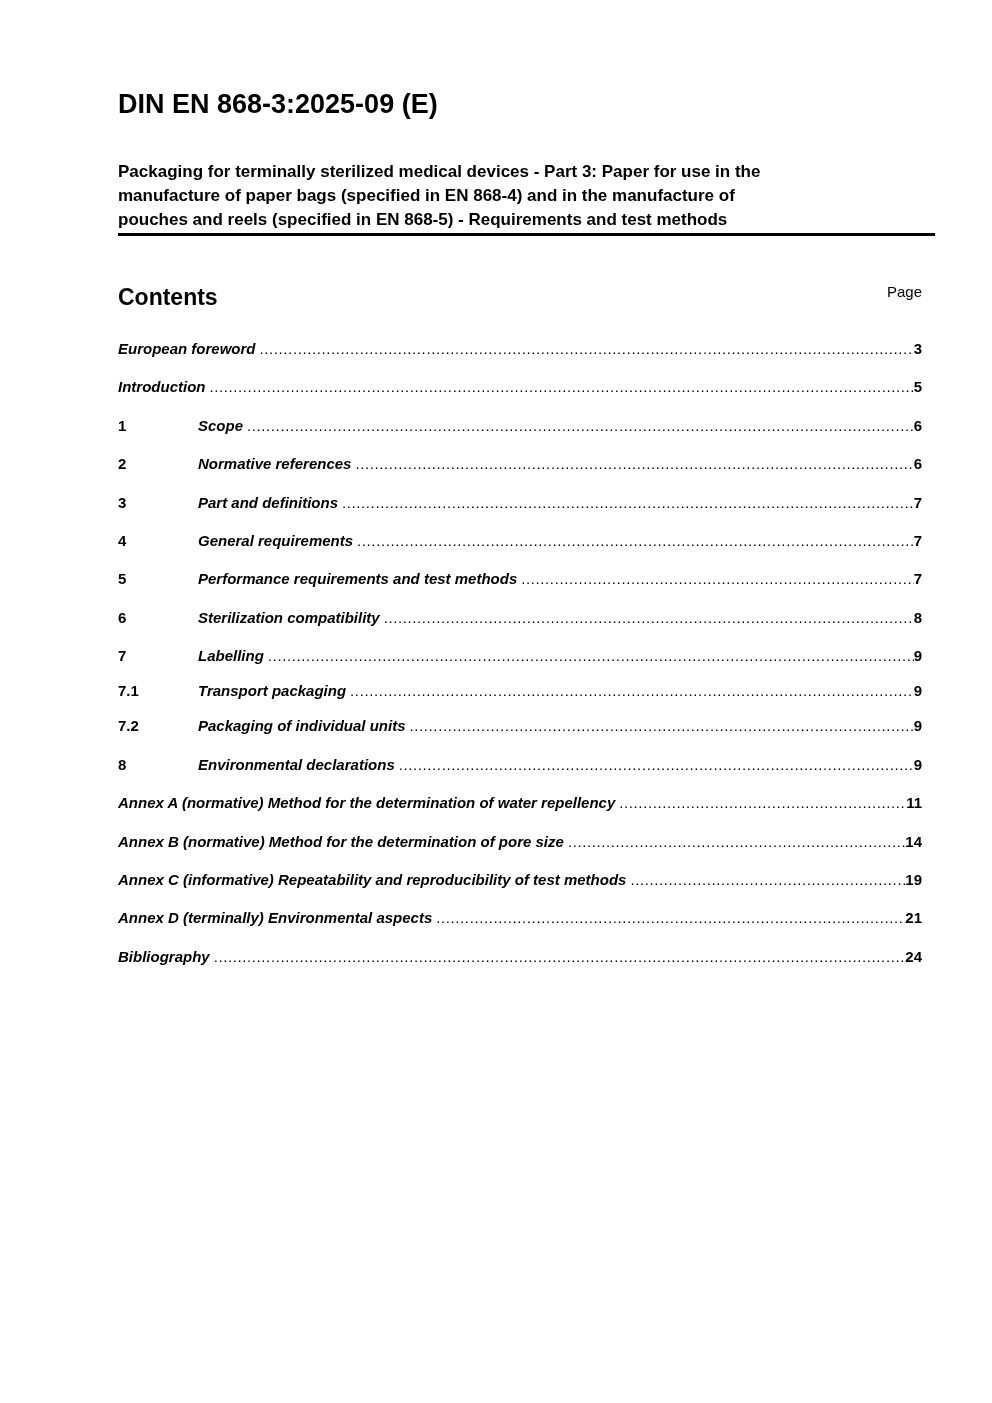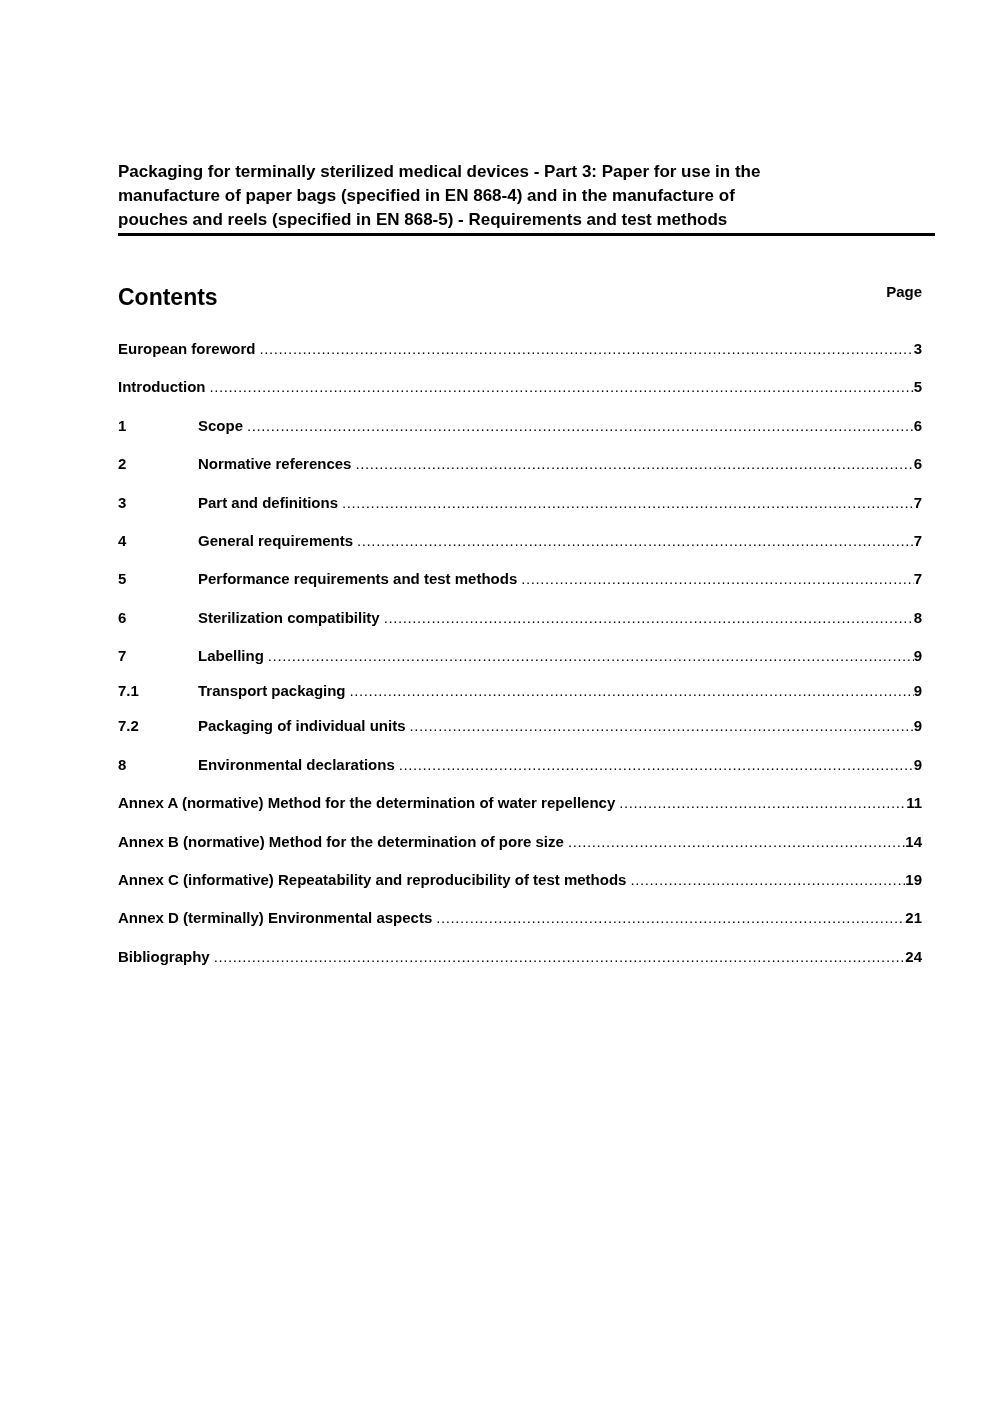--- a/index.html
+++ b/index.html
@@ -47,60 +47,61 @@
     font-weight: bold;
     margin-top: 12px;
   }
   .page-label {
     position: absolute;
     left: 118px;
     top: 283px;
     width: 804px;
     text-align: right;
     font-size: 15px;
-    font-weight: bold;
+    font-weight: normal;
   }
   .toc {
     position: absolute;
     left: 118px;
     top: 339px;
     width: 804px;
   }
   .toc-row {
     display: flex;
     align-items: baseline;
     height: 19.2px;
     line-height: 19.2px;
     margin-top: 19.2px;
     font-size: 15px;
     font-weight: bold;
     overflow: hidden;
   }
   .toc-row:first-child { margin-top: 0; }
   .toc-row.sub { margin-top: 16px; }
   .toc-num { flex: 0 0 80px; white-space: nowrap; }
-  .toc-title { flex: 0 0 auto; white-space: nowrap; }
+  .toc-title { flex: 0 0 auto; white-space: nowrap; font-style: italic; }
   .toc-dots {
     flex: 1 1 auto;
     overflow: hidden;
     white-space: nowrap;
     font-weight: normal;
     letter-spacing: 0.6px;
     padding-left: 4px;
   }
   .toc-dots::after {
     content: "..................................................................................................................................................................................................................................................................";
   }
   .toc-page { flex: 0 0 auto; white-space: nowrap; }
 </style>
 </head>
 <body>
 
 <div class="page">
 
+  <h1 class="doc-number">DIN EN 868-3:2025-09 (E)</h1>
 
   <div class="doc-title">
     <div>Packaging for terminally sterilized medical devices - Part 3: Paper for use in the</div>
     <div>manufacture of paper bags (specified in EN 868-4) and in the manufacture of</div>
     <div>pouches and reels (specified in EN 868-5) - Requirements and test methods</div>
   </div>
 
   <div class="title-rule"></div>
 
   <div class="contents-heading">Contents</div>

